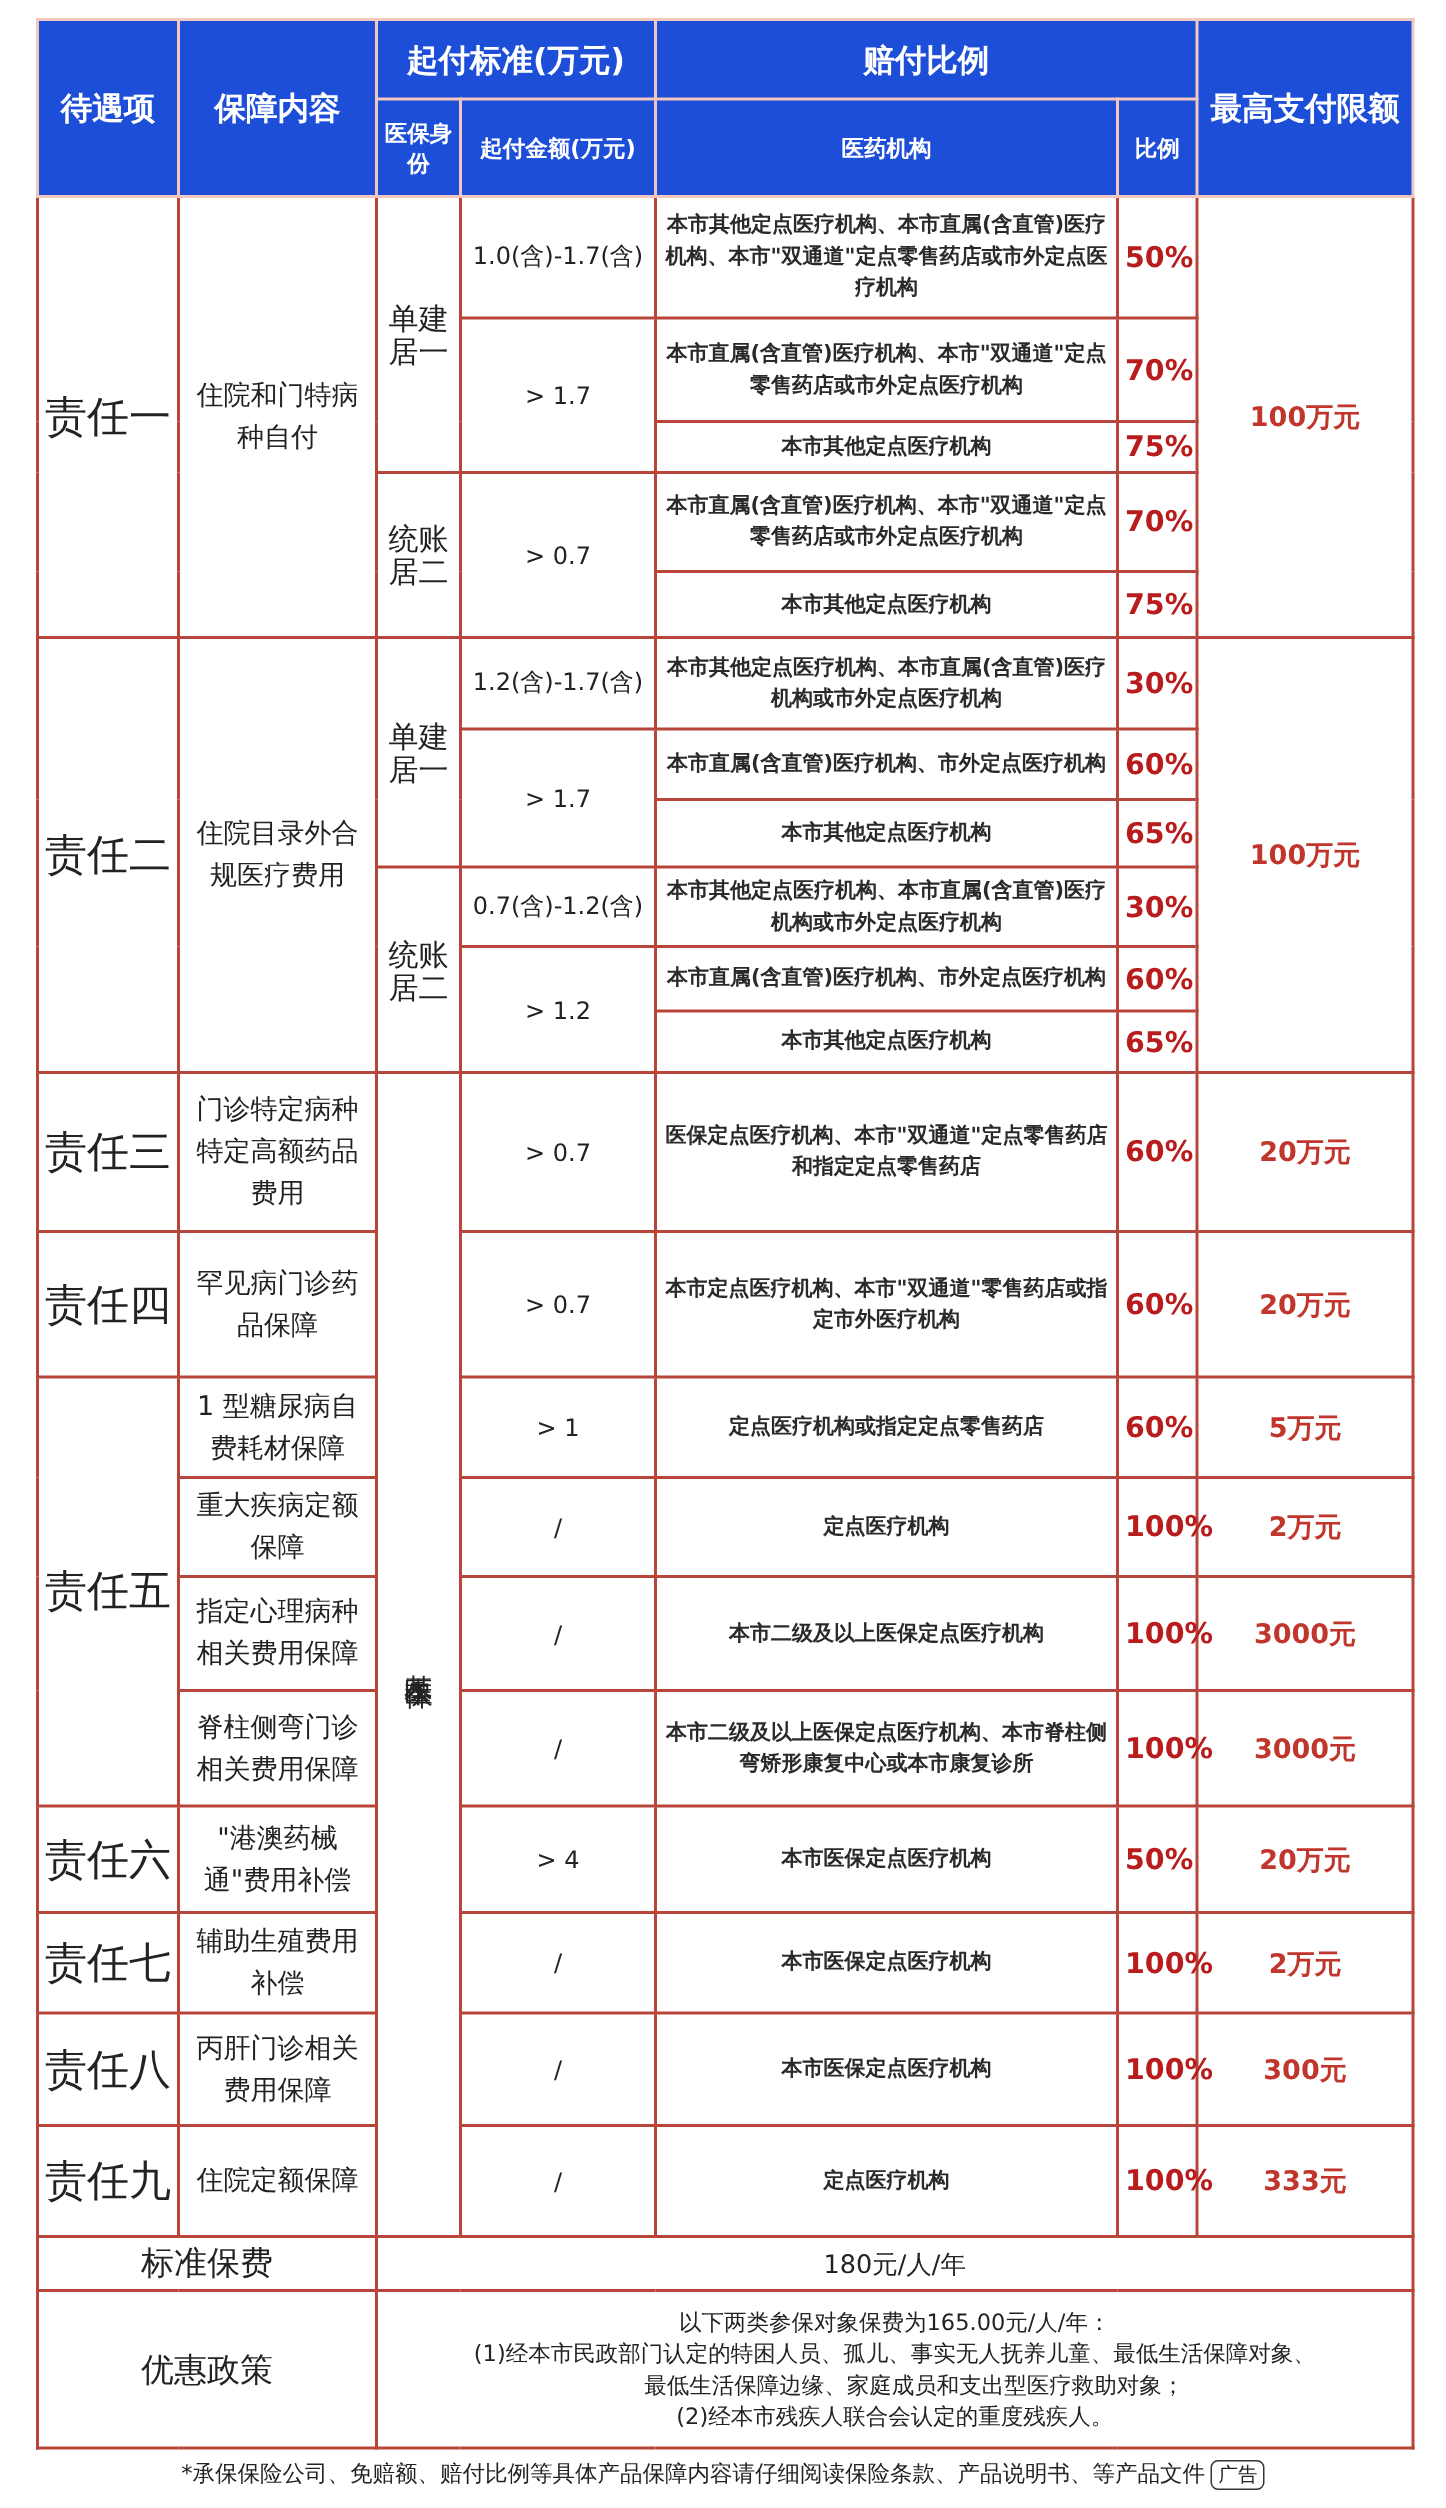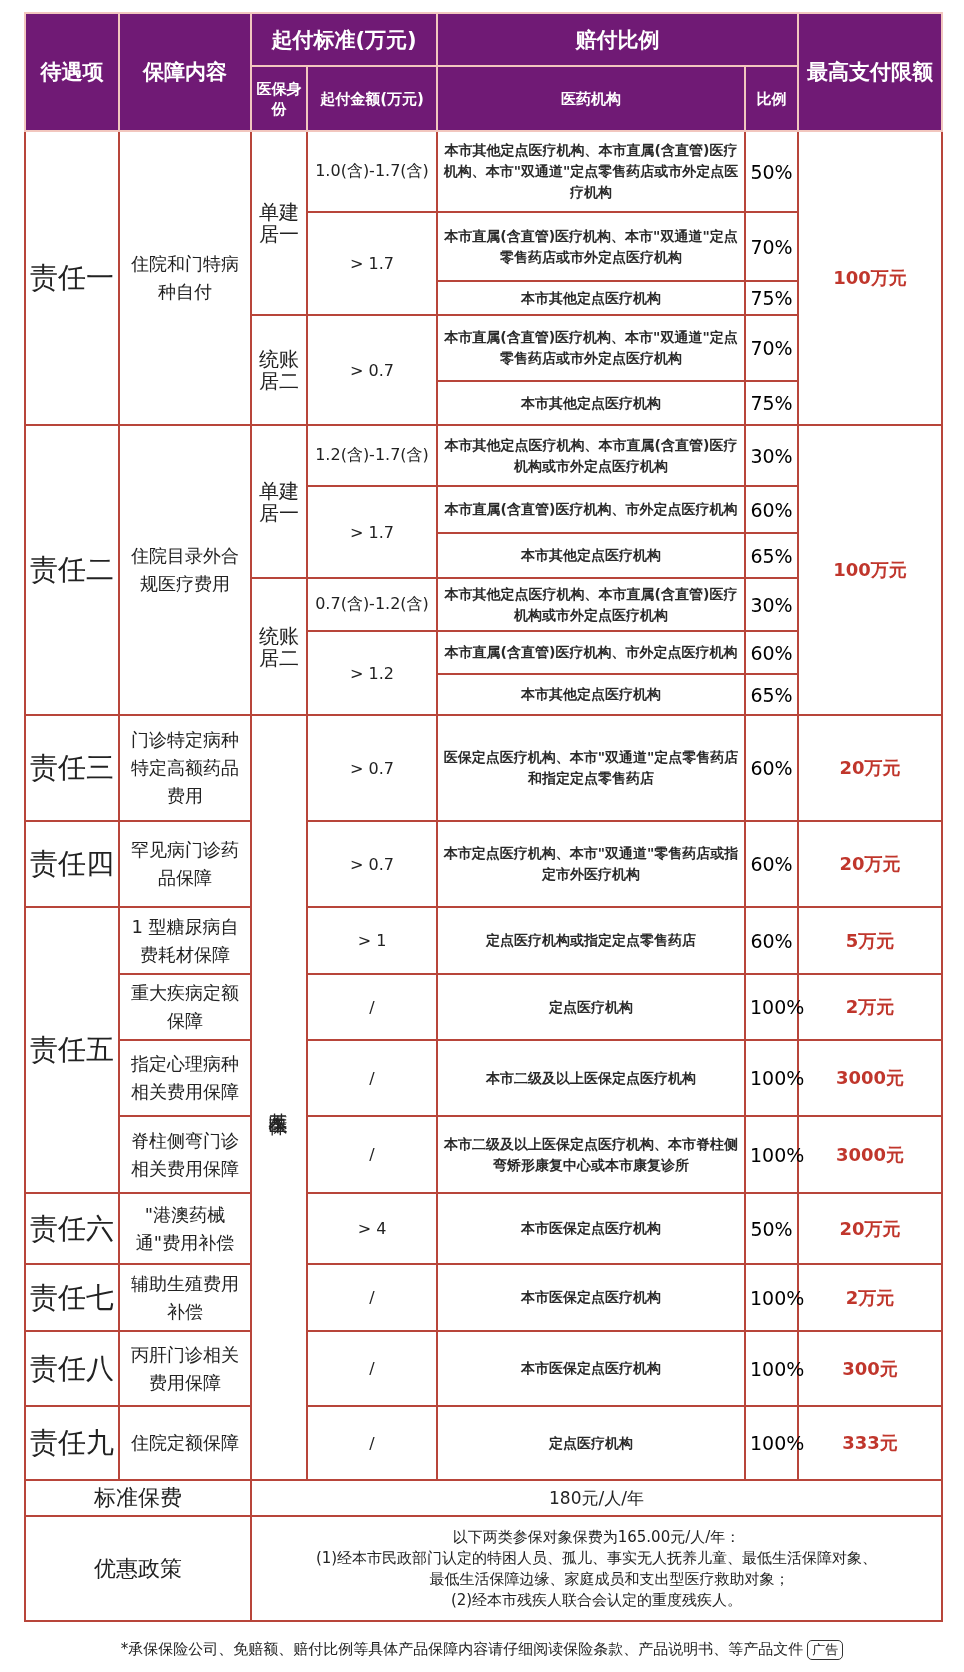--- a/index.html
+++ b/index.html
@@ -1,28 +1,28 @@
 <!DOCTYPE html>
 <html><head>
 <meta charset="utf-8">
 <style>
   html,body{margin:0;padding:0;background:#fff;}
   body{width:964px;height:1672px;position:relative;overflow:hidden;font-family:"DejaVu Sans","Liberation Sans",sans-serif;color:#222;}
   table.main{position:absolute;left:24px;top:12px;width:917px;border-collapse:collapse;table-layout:fixed;}
   table.main td,table.main th{border:2px solid #b8453a;text-align:center;vertical-align:middle;padding:0 4px;box-sizing:border-box;}
-  th{background:#701a75;color:#fff;font-weight:bold;border-color:#f2c7bf !important;}
+  th{background:#1d4ed8;color:#fff;font-weight:bold;border-color:#f2c7bf !important;}
   th.big{font-size:21px;}
   th.small{font-size:15px;line-height:20px;}
   td.duty{font-size:28px;}
   td.content{font-size:18px;line-height:28px;}
   td.ident{font-size:20px;line-height:22px;}
   td.base{font-size:19px;line-height:26px;}
   td.thr{font-size:16px;margin-top:30px;}
   td.inst{font-size:14px;line-height:21px;font-weight:bold;color:#2a2a2a;}
-  td.pct{font-size:19px;color:#000000;font-weight:normal;padding:0;}
+  td.pct{font-size:19px;color:#b91c1c;font-weight:bold;padding:0;}
   td.limit{font-size:18px;color:#c0362c;font-weight:bold;}
   td.label{font-size:22px;}
   td.fee{font-size:17px;}
   td.policy{text-align:left;font-size:15px;line-height:21px;padding:6px 10px 6px 16px;}
   .indent{padding-left:26px;display:block;}
   .footer{position:absolute;left:0;width:964px;top:1640px;text-align:center;font-size:15px;color:#222;}
   .ad{display:inline-block;border:1.5px solid #333;border-radius:5px;padding:0 4px;font-size:13px;margin-left:4px;text-align:right;}
   .vert{writing-mode:vertical-rl;text-orientation:upright;letter-spacing:2px;}
 </style>
 </head>
@@ -121,21 +121,21 @@
     <tr style="height:106px">
       <td class="duty">责任三</td>
       <td class="content">门诊特定病种特定高额药品费用</td>
       <td class="base" rowspan="10" style="padding:0;"><span class="vert">基本医保</span></td>
       <td class="thr">&gt; 0.7</td>
       <td class="inst">医保定点医疗机构、本市"双通道"定点零售药店和指定定点零售药店</td>
       <td class="pct">60%</td>
       <td class="limit">20万元</td>
     </tr>
 
-    <tr style="height:86px">
+    <tr style="height:97px">
       <td class="duty">责任四</td>
       <td class="content">罕见病门诊药品保障</td>
       <td class="thr">&gt; 0.7</td>
       <td class="inst">本市定点医疗机构、本市"双通道"零售药店或指定市外医疗机构</td>
       <td class="pct">60%</td>
       <td class="limit">20万元</td>
     </tr>
 
     <tr style="height:67px">
       <td class="duty" rowspan="4">责任五</td>

